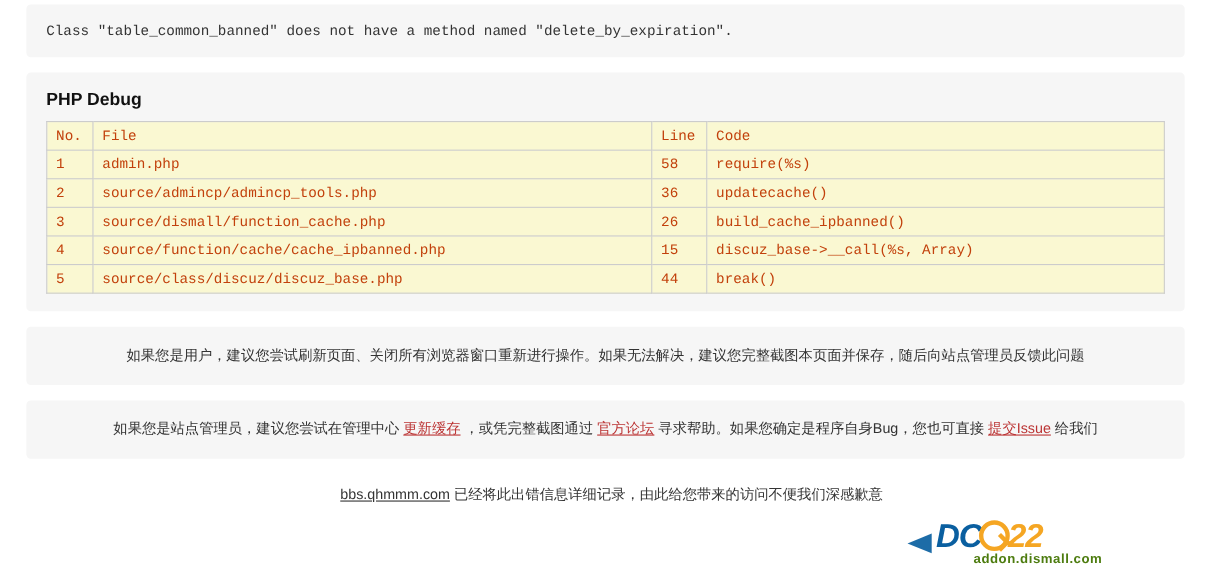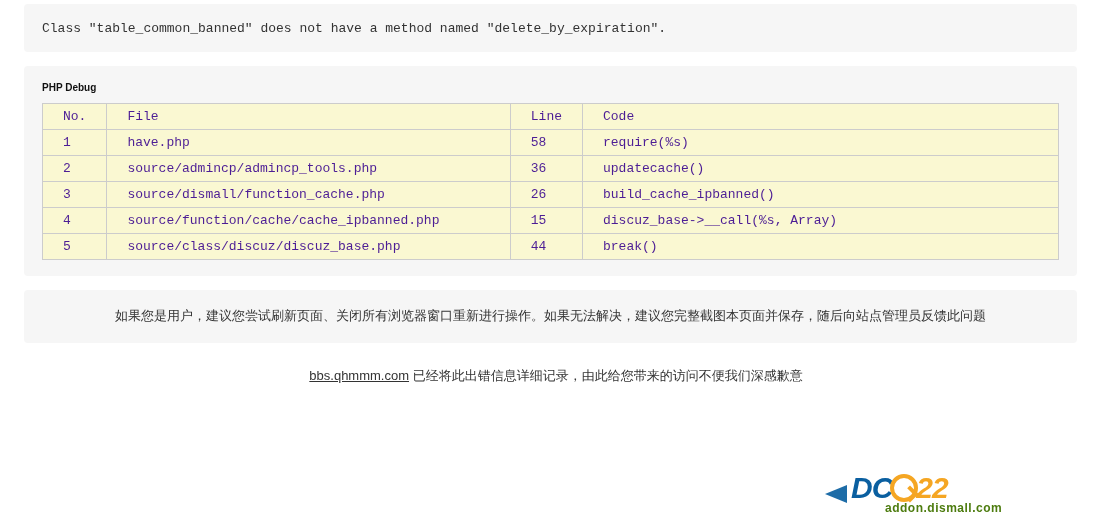--- a/index.html
+++ b/index.html
@@ -18,46 +18,46 @@
     margin: 0 24px 14px 24px;
     padding: 16px 18px;
   }
   .error-msg {
     font-family: Verdana, "Courier New", monospace;
     font-size: 13px;
     color: #333;
   }
   .debug-title {
     font-weight: bold;
-    font-size: 10px;
+    font-size: 16px;
     margin: 0 0 10px 0;
     color: #111;
   }
   table.debug {
     border-collapse: collapse;
     width: 100%;
     font-family: Verdana, "Courier New", monospace;
     font-size: 13px;
   }
   table.debug th, table.debug td {
     border: 1px solid #ccc;
-    padding: 5px 20px;
+    padding: 5px 8px;
     text-align: left;
-    color: #4c1d95;
+    color: #c2410c;
   }
   table.debug th {
     background: #faf8d2;
     font-weight: normal;
   }
   table.debug td {
     background: #faf8d2;
   }
   .col-no { width: 42px; }
   .col-line { width: 50px; }
-  .col-code { width: 476px; }
+  .col-code { width: 416px; }
   .hint {
     text-align: center;
     font-size: 13px;
     color: #333;
     line-height: 1.6;
   }
   .hint a {
     color: #b33;
     text-decoration: underline;
   }
@@ -132,21 +132,21 @@
         <tr>
           <th class="col-no">No.</th>
           <th>File</th>
           <th class="col-line">Line</th>
           <th class="col-code">Code</th>
         </tr>
       </thead>
       <tbody id="debug-rows">
           <tr>
             <td class="col-no">1</td>
-            <td>have.php</td>
+            <td>admin.php</td>
             <td class="col-line">58</td>
             <td class="col-code">require(%s)</td>
           </tr>
           <tr>
             <td class="col-no">2</td>
             <td>source/admincp/admincp_tools.php</td>
             <td class="col-line">36</td>
             <td class="col-code">updatecache()</td>
           </tr>
           <tr>
@@ -168,20 +168,23 @@
             <td class="col-code">break()</td>
           </tr>
         </tbody>
     </table>
   </div>
 
   <div class="panel hint">
     <span>如果您是用户，建议您尝试刷新页面、关闭所有浏览器窗口重新进行操作。如果无法解决，建议您完整截图本页面并保存，随后向站点管理员反馈此问题</span>
   </div>
 
+  <div class="panel hint">
+    <span>如果您是站点管理员，建议您尝试在管理中心 </span><a href="#">更新缓存</a><span> ，或凭完整截图通过 </span><a href="#">官方论坛</a><span> 寻求帮助。如果您确定是程序自身Bug，您也可直接 </span><a href="#">提交Issue</a><span> 给我们</span>
+  </div>
 
   <div class="footer">
     <a href="#">bbs.qhmmm.com</a><span> 已经将此出错信息详细记录，由此给您带来的访问不便我们深感歉意</span>
   </div>
 
   <div class="watermark">
     <div class="wm-wrap">
       <div class="wm-arrow"></div>
       <div class="wm-text">
         <span>DC</span><span class="circ"></span><span class="wm-or">22</span>

